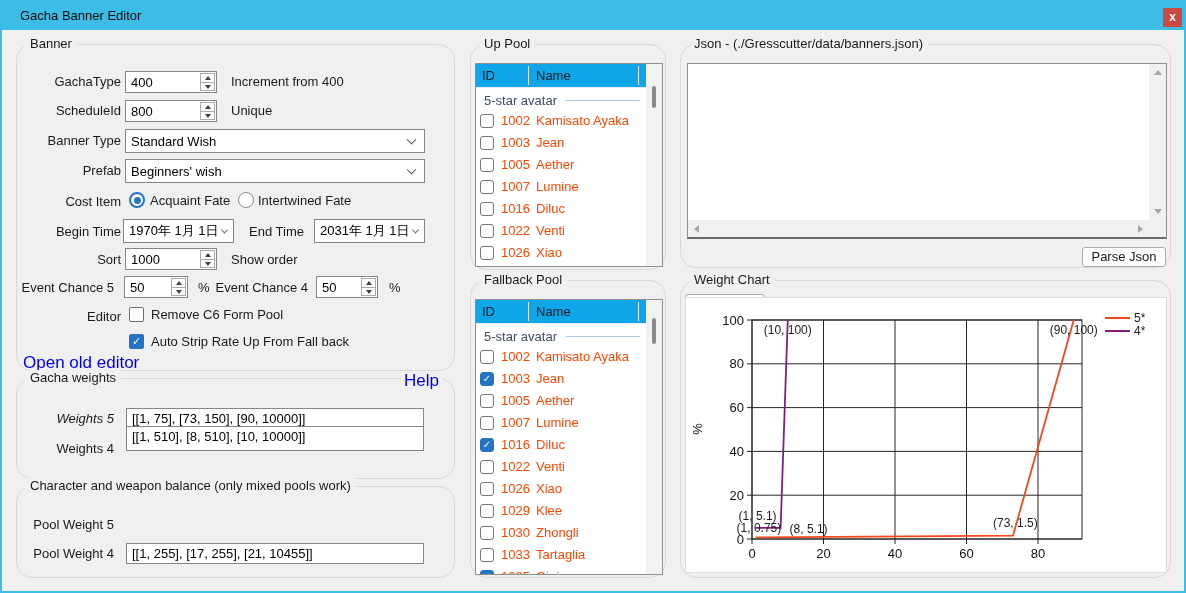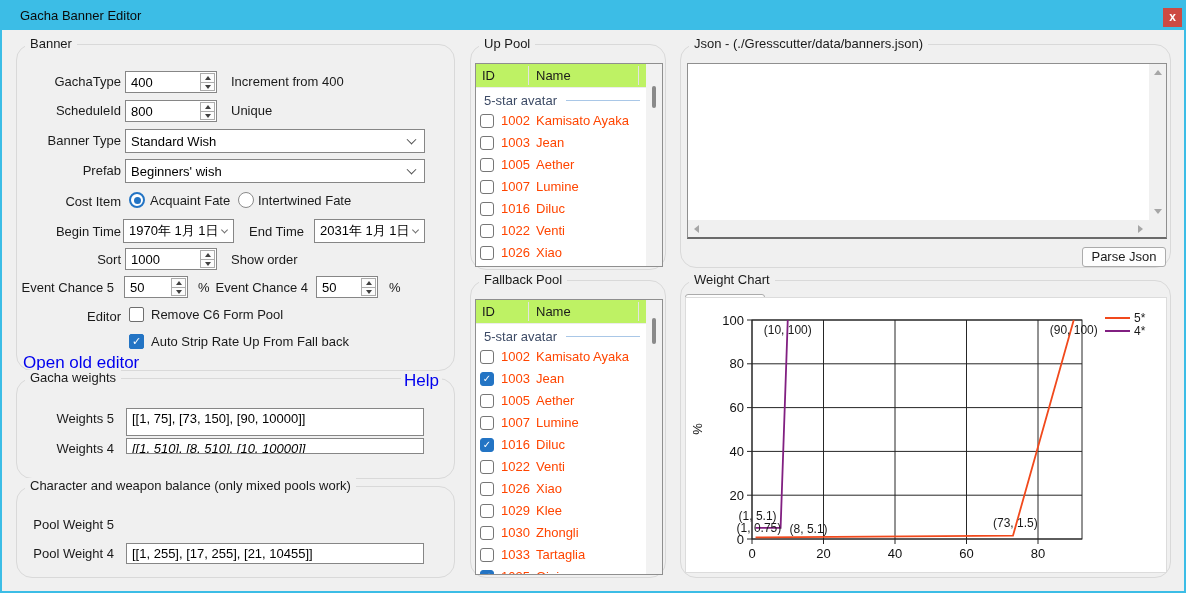--- a/index.html
+++ b/index.html
@@ -38,21 +38,21 @@
   .cb{position:absolute;width:15px;height:15px;border:1px solid #6E6E6E;border-radius:2px;background:#fff;}
   .cb.checked{background:var(--accent);border-color:var(--accent);}
   .cb.checked::after{content:"\2713";display:block;color:#fff;font-size:11px;line-height:13px;text-align:center;}
 
   .link{position:absolute;color:var(--link);font-size:17px;white-space:nowrap;cursor:pointer;}
 
   .textfield{font-size:13px;line-height:19px;padding-left:5px;white-space:nowrap;overflow:hidden;}
 
   
   .listview{position:absolute;background:#fff;border:1px solid #8F8F8F;overflow:hidden;}
-  .lv-header{position:absolute;top:0;left:0;right:16px;height:24px;background:#bef264;border-bottom:1px solid #ECECEC;}
+  .lv-header{position:absolute;top:0;left:0;right:16px;height:24px;background:#0ea5e9;border-bottom:1px solid #ECECEC;}
   .lv-colsep{position:absolute;top:2px;bottom:2px;width:1px;background:#E3E3E3;}
   .lv-col{position:absolute;top:4px;font-size:13px;color:#1A1A1A;}
   .lv-group{position:absolute;top:26px;left:0;right:16px;height:20px;display:flex;align-items:center;}
   .lv-group-text{margin-left:8px;font-size:13px;color:var(--group-text);white-space:nowrap;}
   .lv-group-line{flex:1;height:1px;background:var(--sep-line);margin:0 6px 0 9px;}
   .lv-rows{position:absolute;top:46px;left:0;right:16px;bottom:0;overflow:hidden;}
   .lv-row{position:relative;height:22px;}
   .lv-cb{position:absolute;left:4px;top:4px;width:14px;height:14px;border:1px solid #767676;border-radius:3px;background:#fff;}
   .lv-cb.checked{background:var(--accent);border-color:var(--accent);}
   .lv-cb.checked::after{content:"\2713";display:block;color:#fff;font-size:10px;line-height:12px;text-align:center;}
@@ -196,24 +196,24 @@
       <span class="cb checked" style="left:112px;top:289px;"></span>
       <span class="rlabel" style="left:134px;top:287px;">Auto Strip Rate Up From Fall back</span>
 
       <a class="link" style="left:6px;top:308px;">Open old editor</a>
     </div>
 
     <div class="group" style="left:14px;top:348px;width:439px;height:101px;">
       <span class="group-label">Gacha weights</span>
       <a class="link" style="right:12px;top:-8px;background:#F0F0F0;padding:0 3px;">Help</a>
 
-      <span class="flabel" style="left:0;top:30px;width:97px;">Weights 5</span>
-      <div class="textfield" style="left:109px;top:29px;width:298px;height:28px;">[[1, 75], [73, 150], [90, 10000]]</div>
+      <span class="flabel" style="left:0;top:30px;width:97px;font-style:italic;">Weights 5</span>
+      <div class="textfield" style="left:109px;top:29px;width:298px;height:20px;">[[1, 75], [73, 150], [90, 10000]]</div>
       <span class="flabel" style="left:0;top:60px;width:97px;">Weights 4</span>
-      <div class="textfield" style="left:109px;top:59px;width:298px;height:16px;font-style:italic;">[[1, 510], [8, 510], [10, 10000]]</div>
+      <div class="textfield" style="left:109px;top:47px;width:298px;height:25px;">[[1, 510], [8, 510], [10, 10000]]</div>
     </div>
 
     <div class="group" style="left:14px;top:456px;width:439px;height:92px;">
       <span class="group-label">Character and weapon balance (only mixed pools work)</span>
       <span class="flabel" style="left:0;top:28px;width:97px;">Pool Weight 5</span>
       <span class="flabel" style="left:0;top:57px;width:97px;">Pool Weight 4</span>
       <div class="textfield" style="left:109px;top:56px;width:298px;height:21px;">[[1, 255], [17, 255], [21, 10455]]</div>
     </div>
 
     <div class="group" style="left:468px;top:14px;width:196px;height:226px;">

